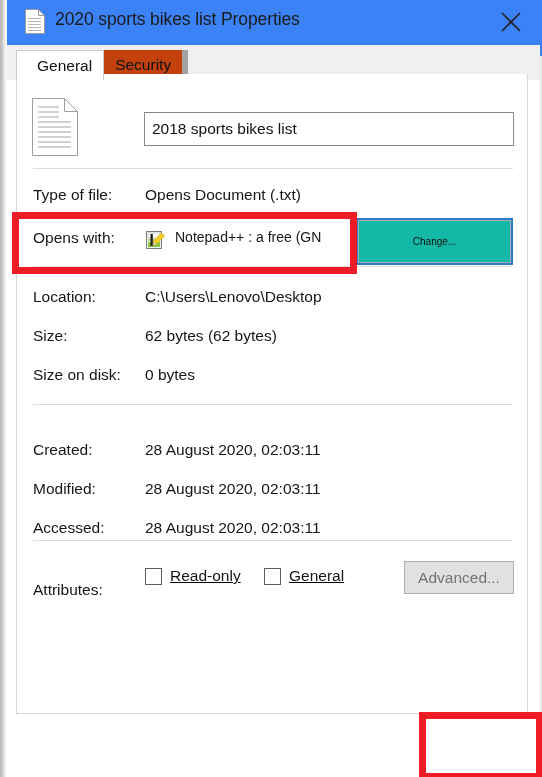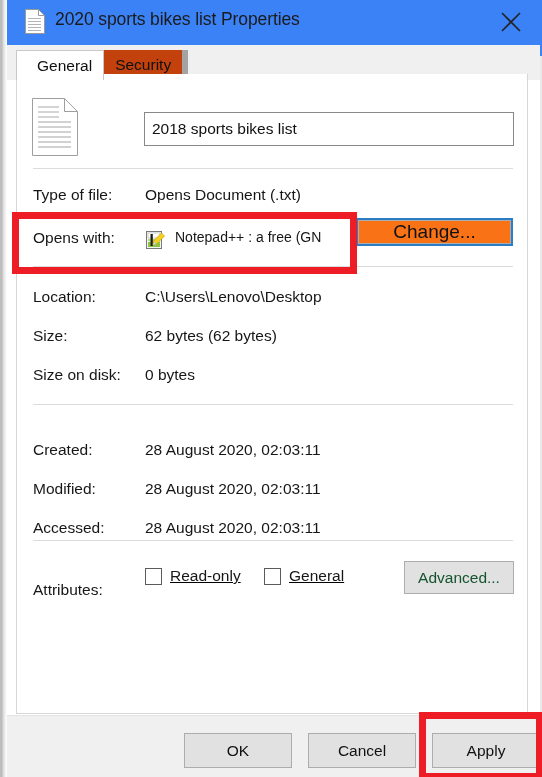--- a/index.html
+++ b/index.html
@@ -222,27 +222,27 @@
     color: #161616;
     white-space: nowrap;
   }
 
   
   #change-button {
     position: absolute;
     left: 358px;
     top: 220px;
     width: 153px;
-    height: 24px;
-    background: #f97316;
+    height: 43px;
+    background: #14b8a6;
     border: 1px solid #adadad;
     outline: 2px solid #2b7cc6;
     outline-offset: 0px;
     box-sizing: border-box;
-    font-size: 19px;
+    font-size: 10px;
     color: #111111;
     display: flex;
     align-items: center;
     justify-content: center;
     cursor: default;
   }
 
   
   #row-attributes {
     position: absolute;
@@ -283,21 +283,21 @@
   #advanced-button {
     position: absolute;
     left: 404px;
     top: 561px;
     width: 110px;
     height: 33px;
     background: #e1e1e1;
     border: 1px solid #adadad;
     box-sizing: border-box;
     font-size: 15.5px;
-    color: #14532d;
+    color: #737373;
     display: flex;
     align-items: center;
     justify-content: center;
     cursor: default;
   }
 
   
   #footer {
     position: absolute;
     left: 7px;
@@ -475,22 +475,17 @@
       <span class="checkbox-box"></span>
       <span class="checkbox-label">Read-only</span>
     </span>
     <span class="checkbox-group" id="cb-hidden">
       <span class="checkbox-box"></span>
       <span class="checkbox-label">General</span>
     </span>
   </div>
   <div id="advanced-button">Advanced...</div>
 
-  <div id="footer">
-    <div class="footer-button" id="ok-button">OK</div>
-    <div class="footer-button" id="cancel-button">Cancel</div>
-    <div class="footer-button" id="apply-button">Apply</div>
-  </div>
 
   <div class="annotation" id="anno-opens"></div>
   <div class="annotation" id="anno-apply"></div>
 
 </div>
 
 </body></html>

